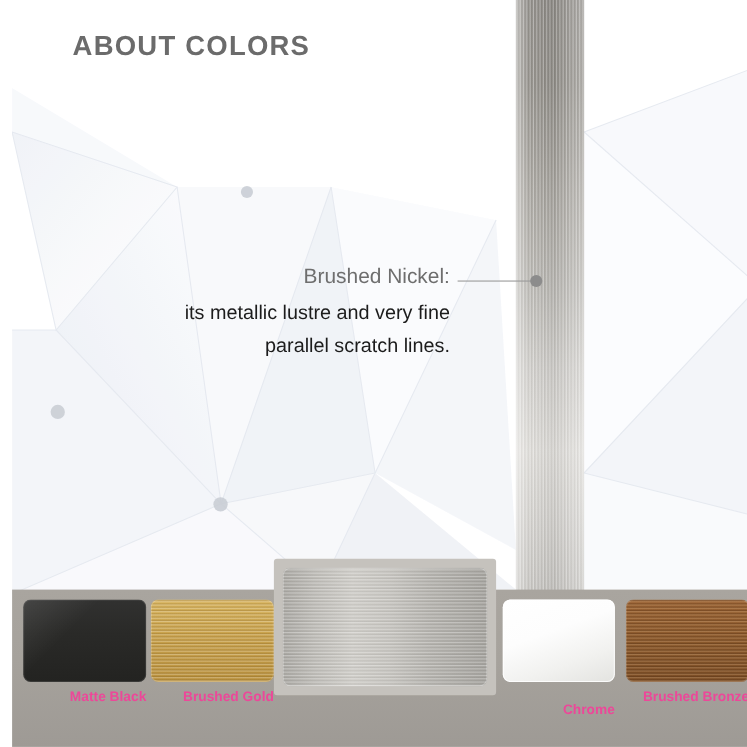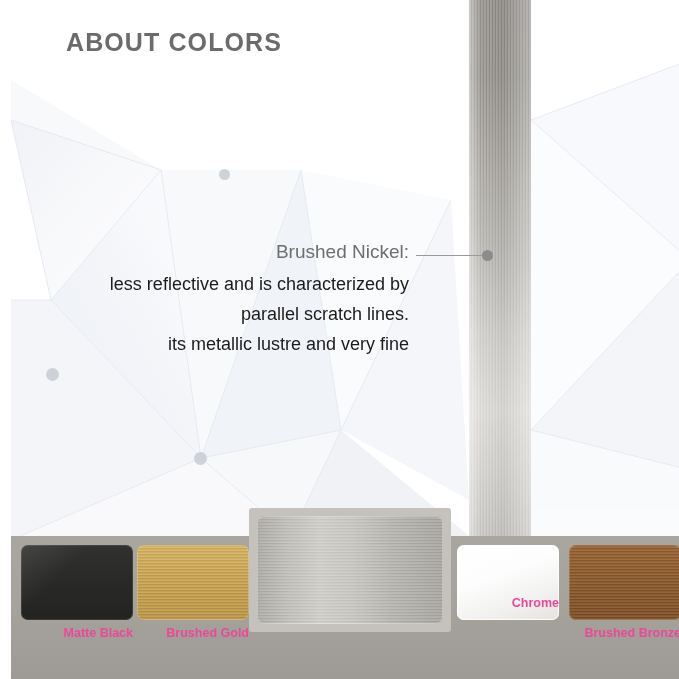--- a/index.html
+++ b/index.html
@@ -271,39 +271,38 @@
 
   <div class="deco-dot" style="left:208px; top:169px; width:11px; height:11px;"></div>
   <div class="deco-dot" style="left:35px; top:368px; width:13px; height:13px;"></div>
   <div class="deco-dot" style="left:183px; top:452px; width:13px; height:13px;"></div>
 
   <div class="metal-strip"></div>
 
   <div class="callout">
     <div class="callout-title">Brushed Nickel:</div>
     <div class="callout-body">
-      <div>less reflective and is characterized by</div>
+      <div>its metallic lustre and very fine</div>
       <div>parallel scratch lines.</div>
-      <div>its metallic lustre and very fine</div>
     </div>
   </div>
   <div class="leader-line"></div>
   <div class="leader-dot"></div>
 
   <div class="swatch-bar"></div>
 
   <div class="featured-frame"></div>
 
   <div class="swatch finish-matte-black" style="left:10px; top:545px; width:112px; height:75px;"></div>
   <div class="swatch-label" style="left:10px; top:626px; width:112px;">Matte Black</div>
 
   <div class="swatch finish-brushed-gold" style="left:126px; top:545px; width:112px; height:75px;"></div>
   <div class="swatch-label" style="left:126px; top:626px; width:112px;">Brushed Gold</div>
 
   <div class="swatch finish-brushed-nickel-big" style="left:246px; top:516px; width:186px; height:108px;"></div>
 
   <div class="swatch finish-chrome" style="left:446px; top:545px; width:102px; height:75px;"></div>
-  <div class="swatch-label" style="left:446px; top:596px; width:102px;">Chrome</div>
+  <div class="swatch-label" style="left:446px; top:638px; width:102px;">Chrome</div>
 
   <div class="swatch finish-brushed-bronze" style="left:558px; top:545px; width:112px; height:75px;"></div>
   <div class="swatch-label" style="left:558px; top:626px; width:112px;">Brushed Bronze</div>
 
 </div>
 
 </body></html>

